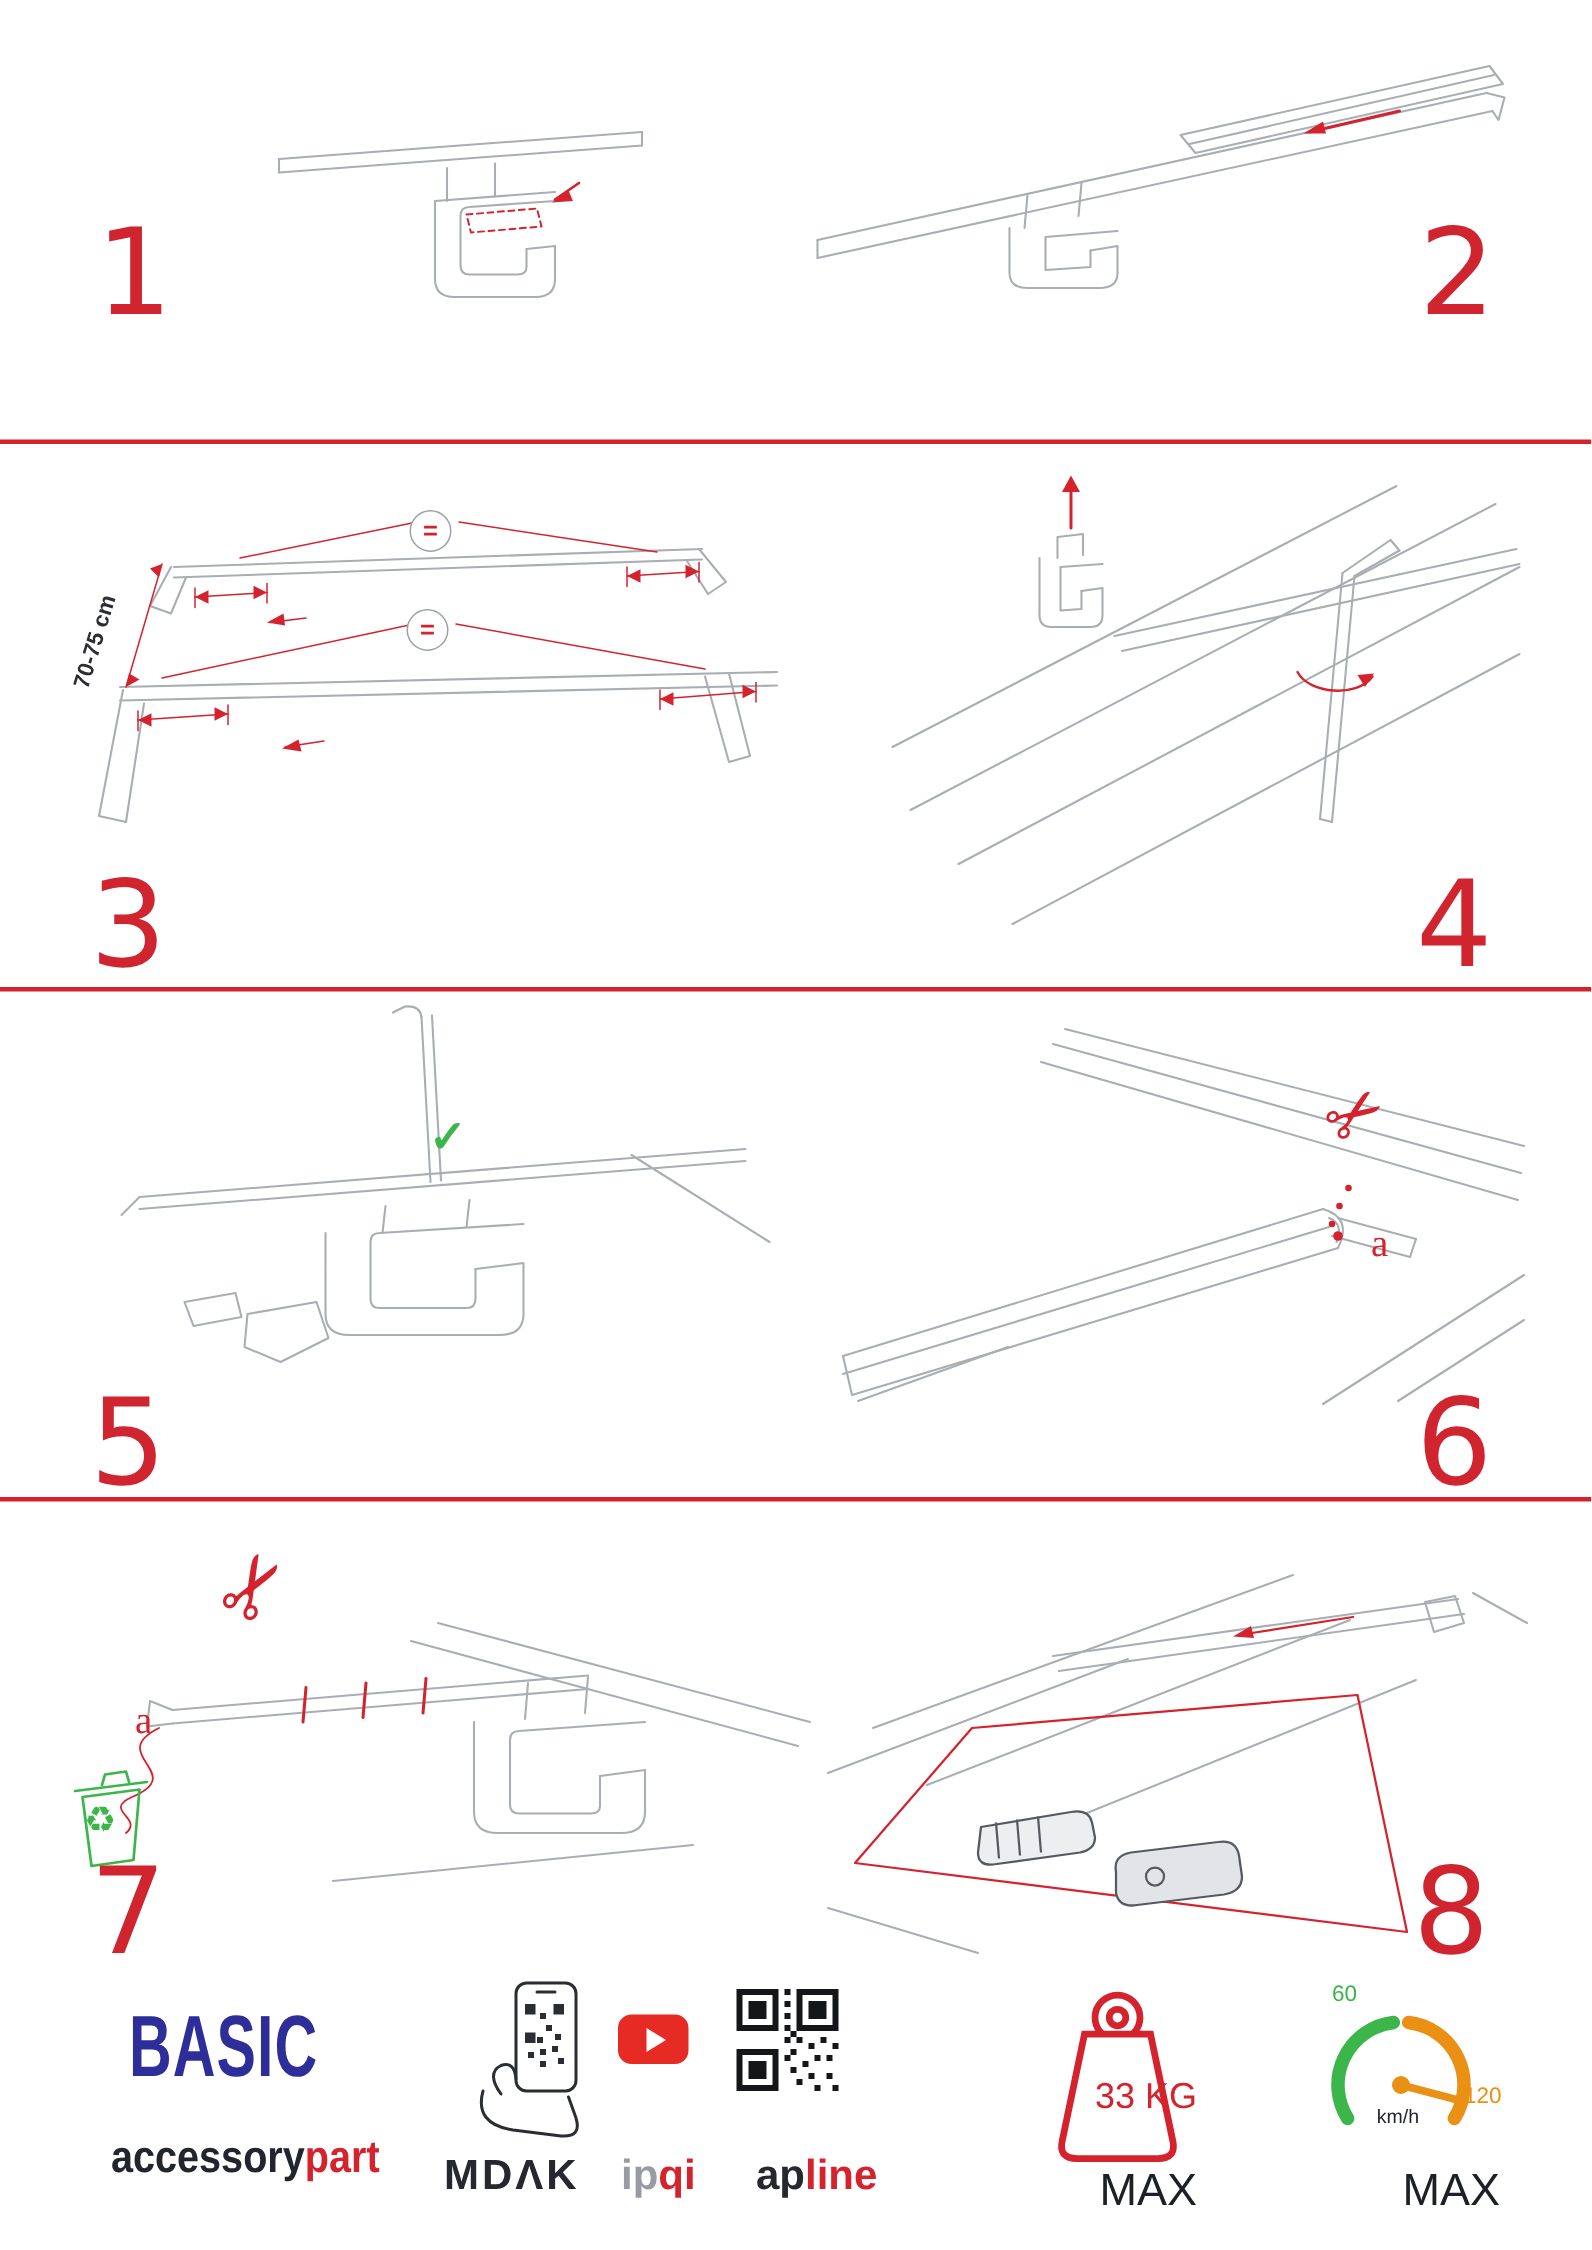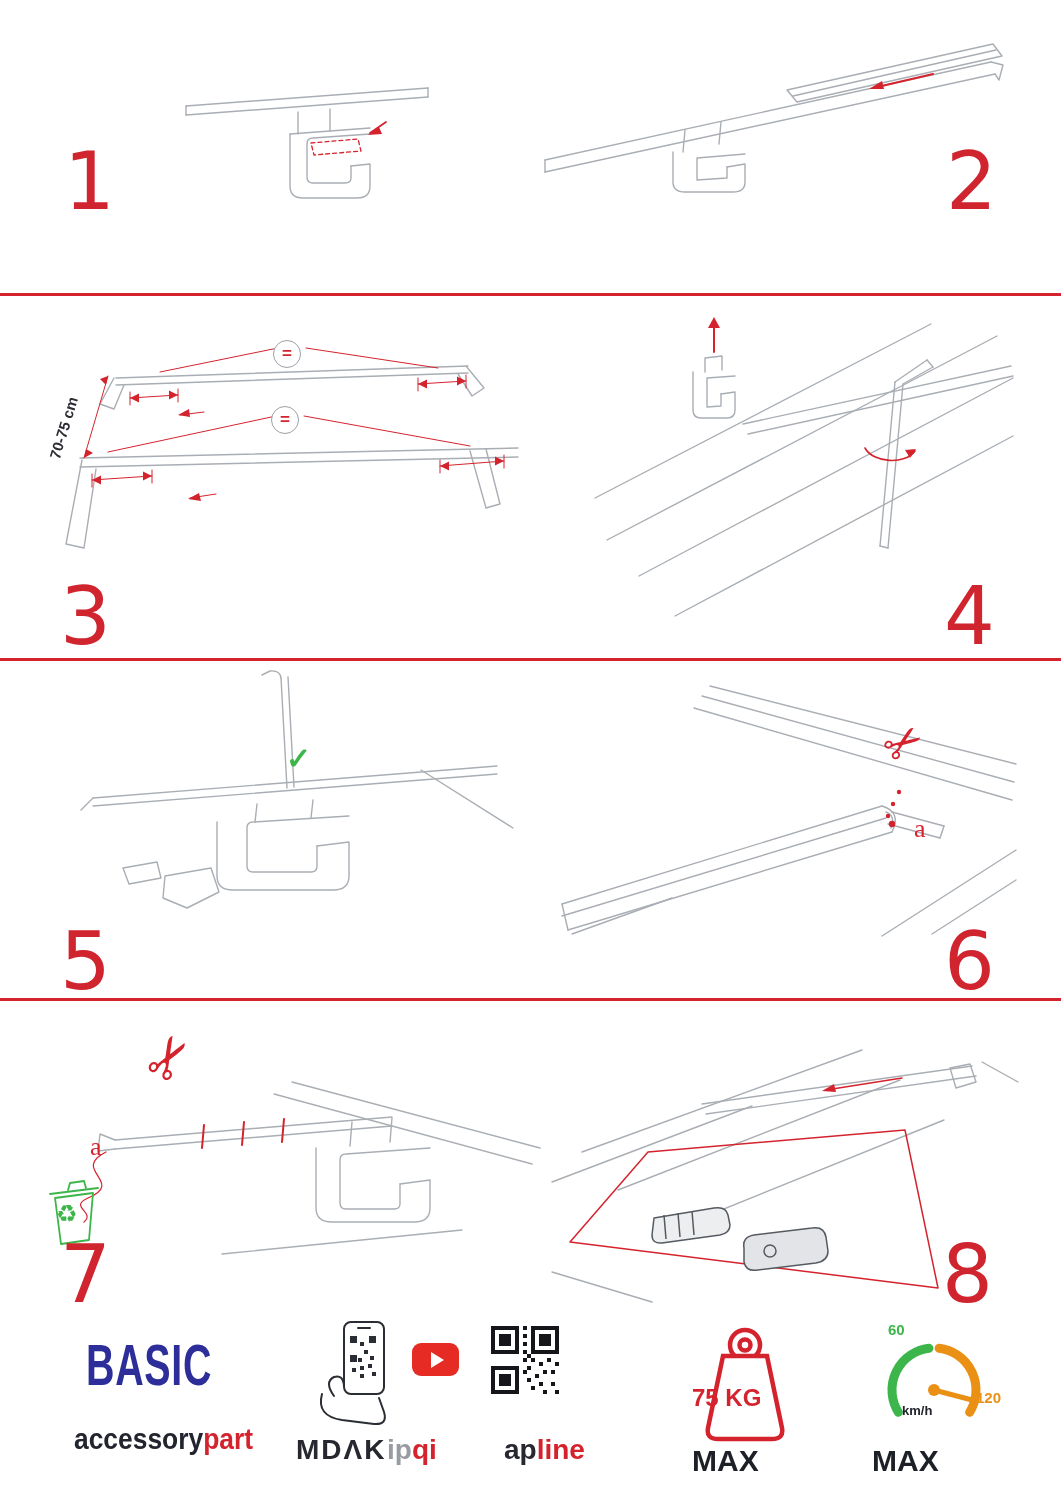--- a/index.html
+++ b/index.html
@@ -26,21 +26,21 @@
   .brand-sub{position:absolute;font-size:30px;font-weight:700;color:#23252e;transform:scaleX(.88);
              transform-origin:0 0;line-height:1;white-space:nowrap}
   .logo-label{position:absolute;font-size:28px;font-weight:700;color:#26272f;line-height:1;white-space:nowrap}
   .ls2{letter-spacing:2px}
   .red{color:#d5232e}
   .gray{color:#989ba1}
   .yt{position:absolute;width:47px;height:33px;background:#e62b24;border-radius:9px;
       display:flex;align-items:center;justify-content:center}
   .yt-tri{width:0;height:0;border-left:13px solid #fff;border-top:8px solid transparent;
           border-bottom:8px solid transparent;margin-left:3px}
-  .badge-text{position:absolute;text-align:left;font-weight:700;line-height:1}
+  .badge-text{position:absolute;text-align:right;font-weight:400;line-height:1}
 </style>
 </head>
 <body>
 
 <div class="sheet">
 
   <div class="divider" style="top:293px"></div>
   <div class="divider" style="top:658px"></div>
   <div class="divider" style="top:998px"></div>
 
@@ -301,21 +301,21 @@
         <rect x="38" y="50" width="4" height="4"></rect>
       <rect x="58" y="54" width="4" height="4"></rect>
         <rect x="46" y="56" width="4" height="4"></rect>
     </g>
   </svg>
   <div class="logo-label ls2" style="left:296px;top:1436px">MDΛK</div>
 
   <div class="yt" style="left:412px;top:1343px">
     <span class="yt-tri"></span>
   </div>
-  <div class="logo-label" style="left:387px;top:1436px">
+  <div class="logo-label" style="left:414px;top:1436px">
     <span class="gray">ip</span><span class="red">qi</span>
   </div>
 
   <svg class="art" style="left:491px;top:1326px" width="68" height="68" viewBox="0 0 68 68">
     <g fill="#15161a">
       <path d="M0,0 h28 v28 h-28 z M4,4 v20 h20 v-20 z" fill-rule="evenodd"></path>
       <rect x="8" y="8" width="12" height="12"></rect>
       <path d="M40,0 h28 v28 h-28 z M44,4 v20 h20 v-20 z" fill-rule="evenodd"></path>
       <rect x="48" y="8" width="12" height="12"></rect>
       <path d="M0,40 h28 v28 h-28 z M4,44 v20 h20 v-20 z" fill-rule="evenodd"></path>
@@ -347,21 +347,21 @@
     <span>ap</span><span class="red">line</span>
   </div>
 
   <svg class="art" style="left:692px;top:1318px" width="106" height="128" viewBox="0 0 106 128">
     <g stroke="#d5232e" stroke-width="4.5" fill="none">
       <circle cx="53" cy="27" r="15"></circle>
       <circle cx="53" cy="27" r="5.5"></circle>
       <path d="M31,38 L75,38 L90,110 Q92,121 80,121 L26,121 Q14,121 16,110 Z" fill="#ffffff"></path>
     </g>
   </svg>
-  <div class="badge-text" style="left:692px;top:1386px;width:106px;font-size:24px;color:#d5232e">75 KG</div>
+  <div class="badge-text" style="left:692px;top:1386px;width:106px;font-size:24px;color:#d5232e">33 KG</div>
   <div class="badge-text" style="left:692px;top:1446px;width:106px;font-size:30px;color:#1e2027">MAX</div>
 
   <svg class="art" style="left:868px;top:1320px" width="136" height="116" viewBox="0 0 136 116">
     <g fill="none" stroke-linecap="round">
       <path d="M30.4,92.3 A42,42 0 0 1 60.9,28.3" stroke="#3cb54a" stroke-width="9"></path>
       <path d="M71.1,28.3 A42,42 0 0 1 101.6,92.3" stroke="#ea9015" stroke-width="9"></path>
       <path d="M66,70 L104,80" stroke="#ea9015" stroke-width="5"></path>
     </g>
     <circle cx="66" cy="70" r="6" fill="#ea9015"></circle>
   </svg>

